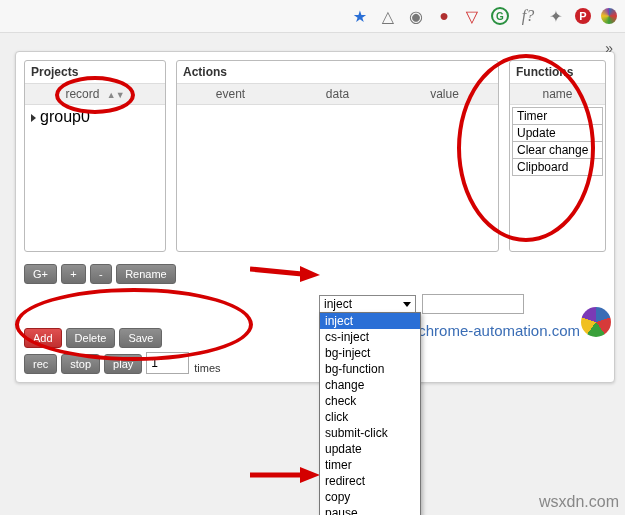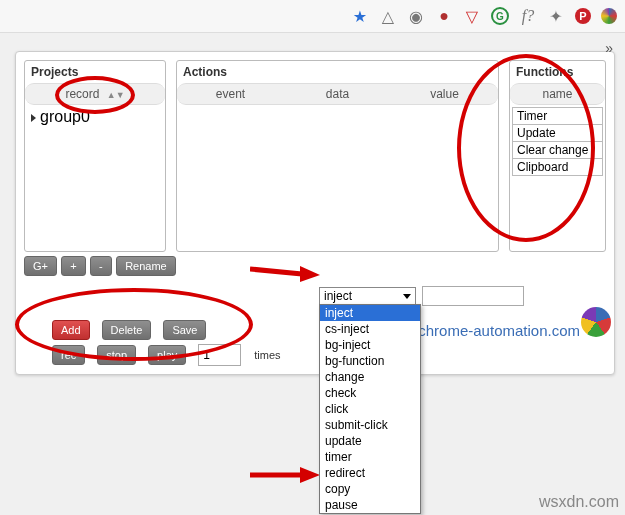--- a/index.html
+++ b/index.html
@@ -59,21 +59,20 @@
   }
   .projects { width: 140px; height: 190px; }
   .actions  { flex: 1; height: 190px; }
   .functions{ width: 95px; height: 190px; }
   .col-head-row {
     display: flex;
     background: #f0f0f0;
     border-top: 1px solid #ddd;
     border-bottom: 1px solid #ddd;
     color: #555;
-    border-radius: 9px;
   }
   .col-head-row span {
     flex: 1;
     text-align: center;
     padding: 3px 2px;
     font-size: 12px;
   }
   .projects .col-head-row span { text-align: center; }
   .tree-item {
     padding: 3px 6px;
@@ -92,21 +91,21 @@
     padding: 2px;
   }
   .func-list div {
     border: 1px solid #bbb;
     padding: 1px 4px;
     margin-bottom: -1px;
     font-size: 12px;
     background: #fff;
   }
   .proj-buttons {
-    margin-top: 4px;
+    margin-top: 12px;
   }
   .btn {
     background: linear-gradient(#8f8f8f,#707070);
     color: #fff;
     border: 1px solid #666;
     border-radius: 3px;
     font-size: 11px;
     padding: 3px 8px;
     cursor: pointer;
     margin-right: 1px;
@@ -158,23 +157,22 @@
   }
   .text-input {
     border: 1px solid #aaa;
     height: 18px;
     width: 100px;
     background: #fff;
   }
   .control-row {
     margin-top: 14px;
     display: flex;
-    align-items: center;
-    gap: 11px;
-    margin-left: 28px;
+    align-items: flex-end;
+    gap: 3px;
   }
   .num-input {
     width: 35px;
     height: 18px;
     border: 1px solid #aaa;
     text-align: left;
     padding-left: 4px;
     font-size: 12px;
     background:#fff;
   }

